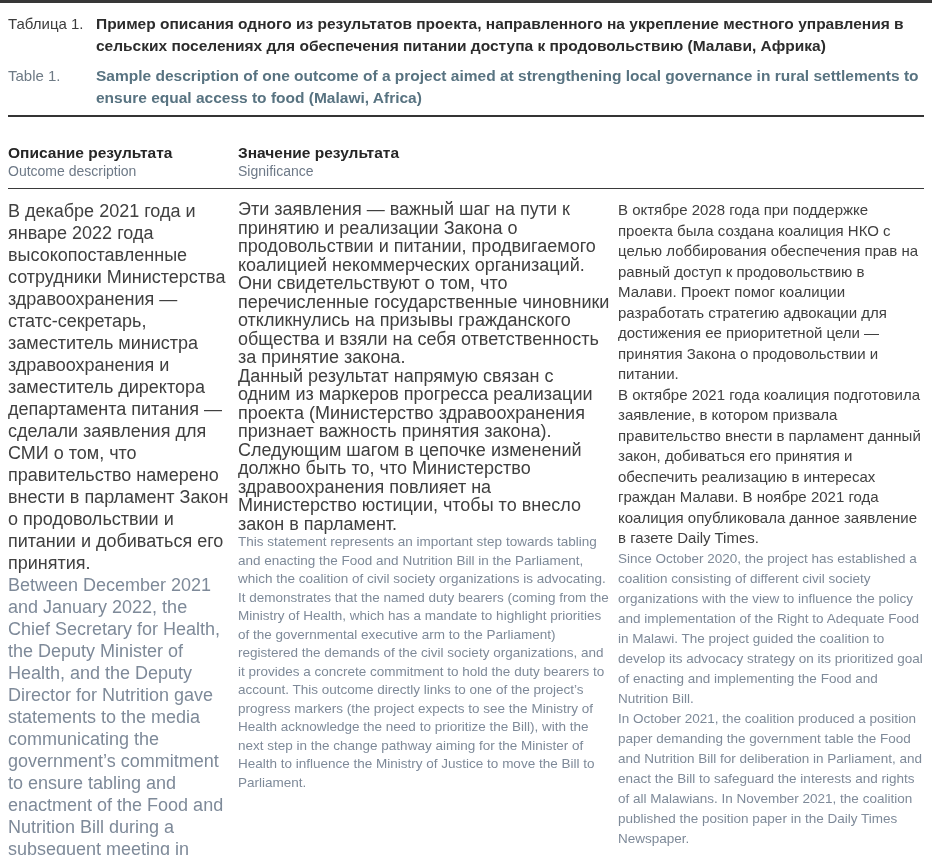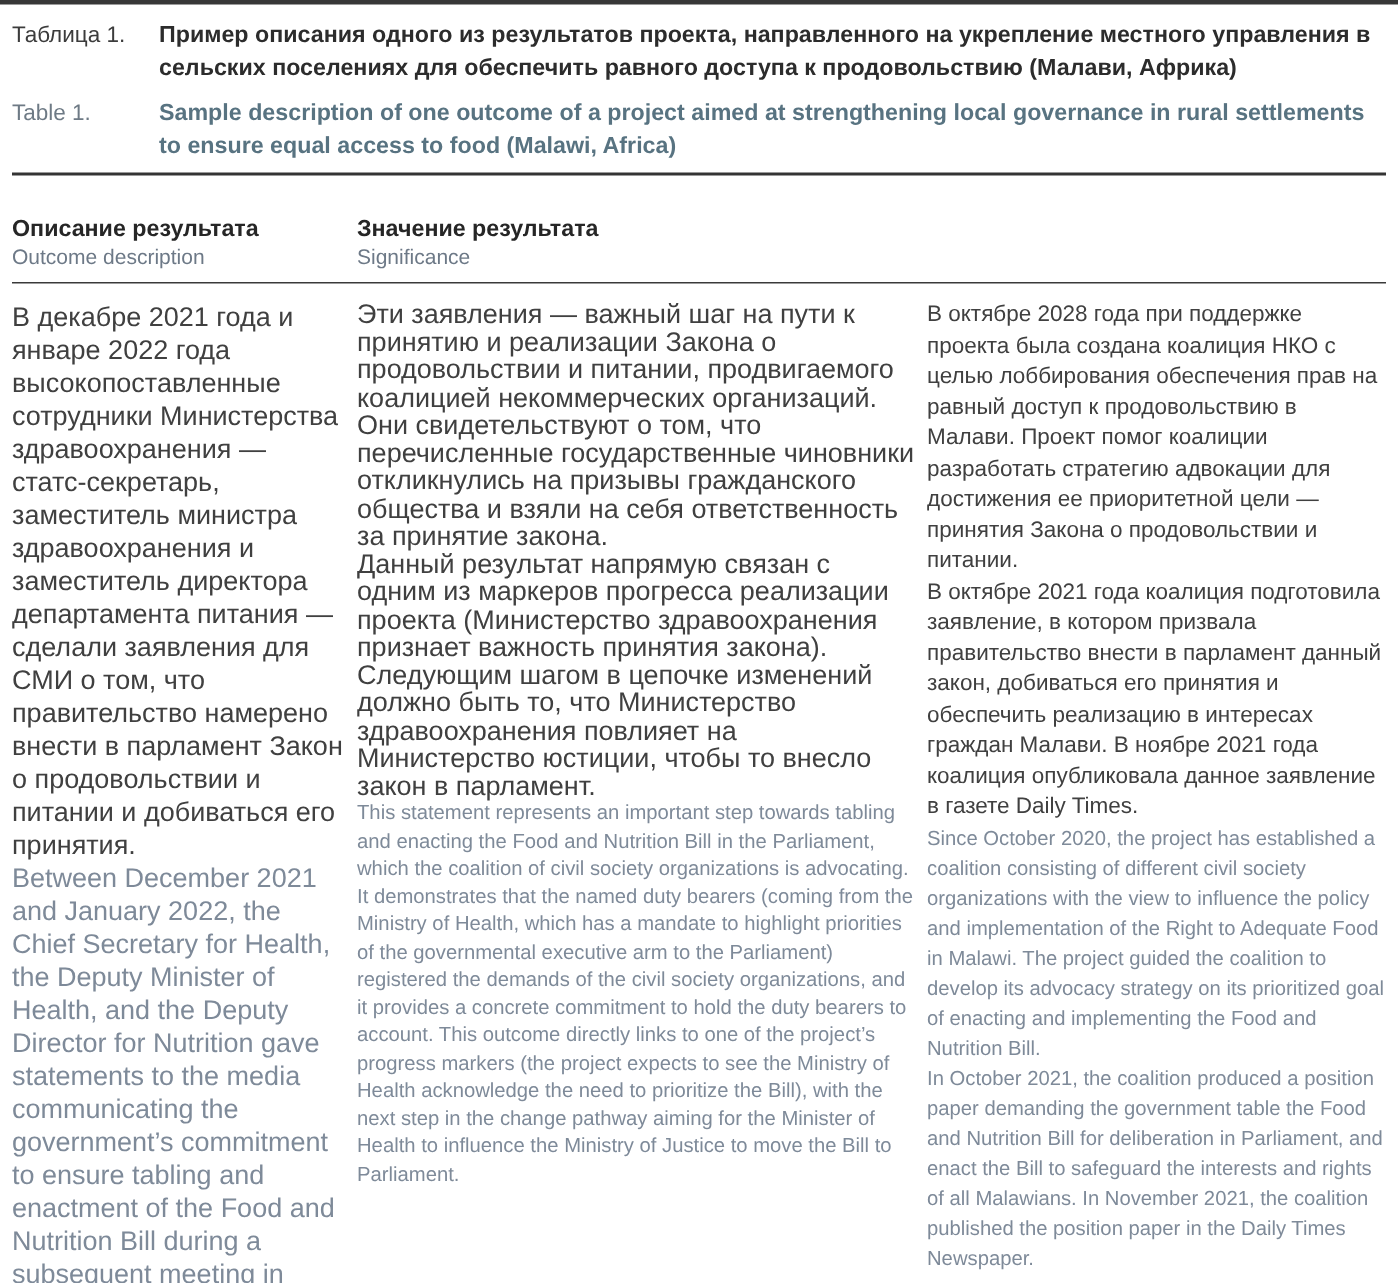--- a/index.html
+++ b/index.html
@@ -22,21 +22,21 @@
   }
 
   
   .caption {
     padding: 10px 0 6px 0;
     border-bottom: 2px solid #343434;
   }
   .cap-row {
     display: grid;
     grid-template-columns: 88px 1fr;
-    column-gap: 10px;
+    column-gap: 0;
   }
   .cap-row + .cap-row { margin-top: 8px; }
   .cap-label { font-size: 15px; line-height: 22px; }
   .cap-label.ru { color: #3c3c3c; }
   .cap-label.en { color: #6e7a85; }
   .cap-title { font-size: 15.5px; line-height: 22px; font-weight: bold; }
   .cap-title.ru { color: #2c2c2c; }
   .cap-title.en { color: #587381; }
 
   
@@ -83,21 +83,21 @@
   }
 </style>
 </head>
 <body>
 
 <div class="page">
 
   <div class="caption">
     <div class="cap-row">
       <span class="cap-label ru">Таблица 1.</span>
-      <span class="cap-title ru">Пример описания одного из результатов проекта, направленного на укрепление местного управления в сельских поселениях для обеспечить равного доступа к продовольствию (Малави, Африка)</span>
+      <span class="cap-title ru">Пример описания одного из результатов проекта, направленного на укрепление местного управления в сельских поселениях для обеспечения питании доступа к продовольствию (Малави, Африка)</span>
     </div>
     <div class="cap-row">
       <span class="cap-label en">Table 1.</span>
       <span class="cap-title en">Sample description of one outcome of a project aimed at strengthening local governance in rural settlements to ensure equal access to food (Malawi, Africa)</span>
     </div>
   </div>
 
   <div class="cols head-row">
     <div class="head-cell">
       <span class="head-ru">Описание результата</span>

